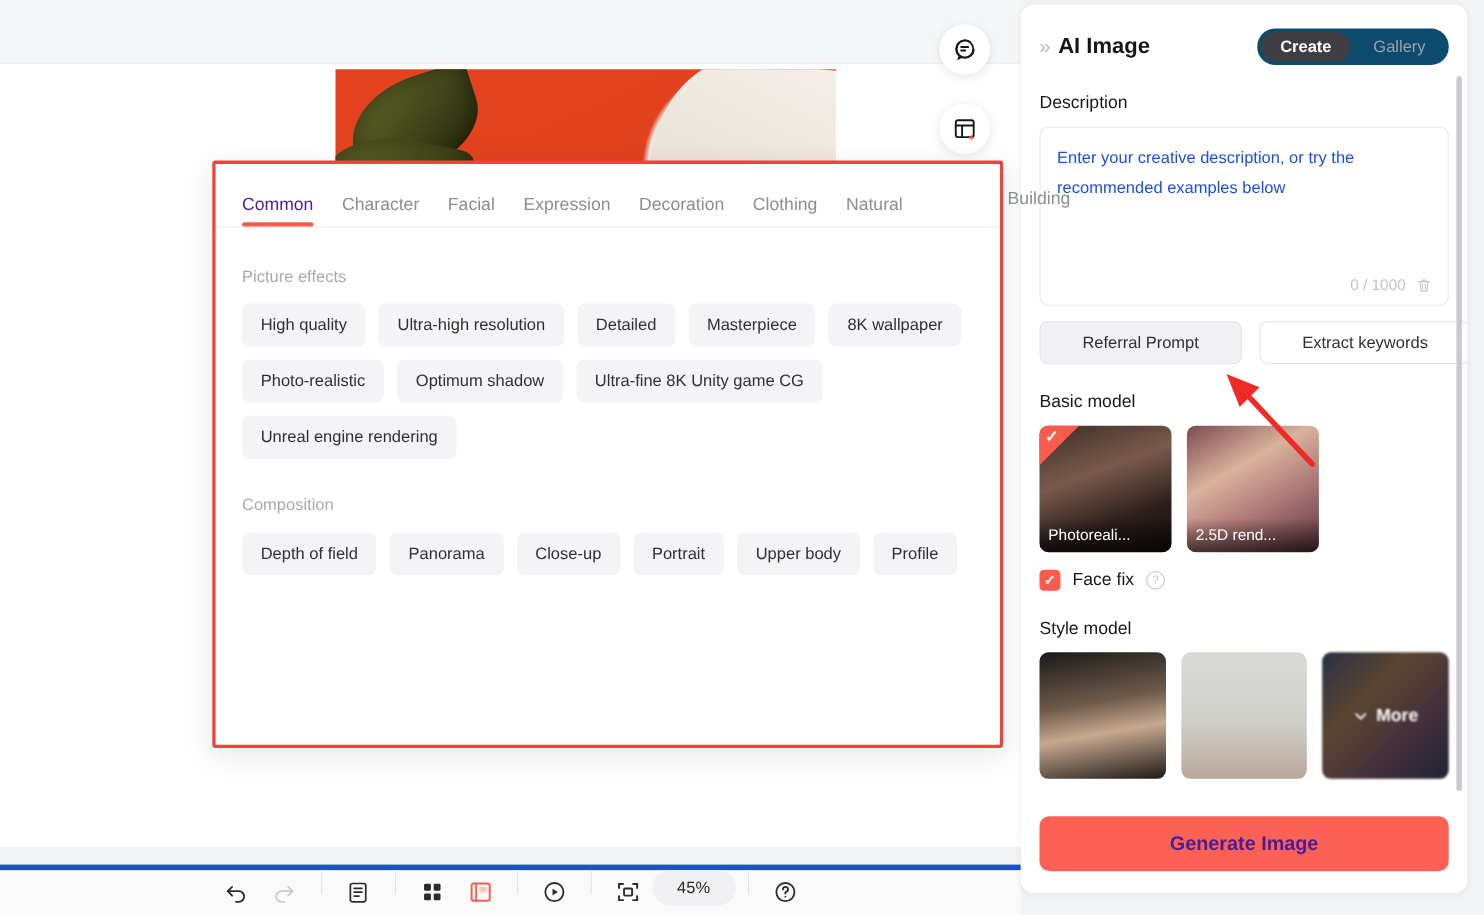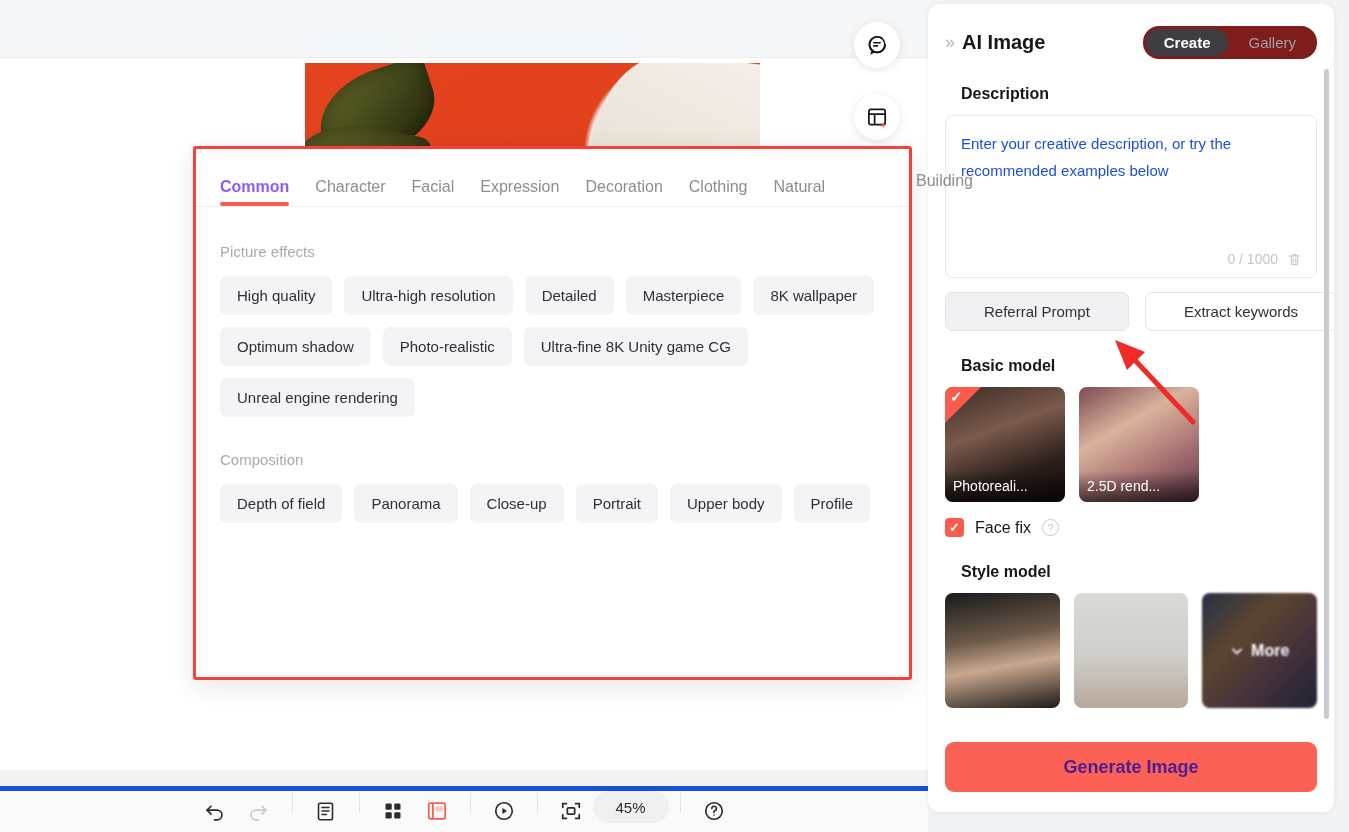--- a/index.html
+++ b/index.html
@@ -87,21 +87,21 @@
   }
   .tabs {
     display: flex; align-items: flex-end; gap: 26px;
     padding: 24px 24px 0 24px; height: 58px;
     border-bottom: 1px solid #eeeef0; position: relative;
   }
   .tab {
     font-size: 16px; color: #8c8c92; padding-bottom: 10px; cursor: pointer;
     position: relative; white-space: nowrap;
   }
-  .tab.active { color: #8b5cf6; font-weight: bold; }
+  .tab.active { color: #4c1d95; font-weight: normal; }
   .tab.active::after {
     content: ""; position: absolute; left: 0; right: 0; bottom: 0;
     height: 4px; border-radius: 2px; background: #fb5b4c;
   }
   .tab-overflow {
     position: absolute; left: 916px; top: 172px;
     font-size: 16px; color: #8c8c92; white-space: nowrap; z-index: 4;
   }
   .panel-body { padding: 24px 24px 0 24px; }
   .group-title { font-size: 15px; color: #a9a9b0; margin: 12px 0 16px 0; }
@@ -117,28 +117,28 @@
     background: #fff; border-radius: 12px;
     box-shadow: 0 1px 6px rgba(0,0,0,.06);
     overflow: hidden;
   }
   .rp-inner { padding: 22px 17px 0 17px; height: 100%; position: relative; }
   .rp-head { display: flex; align-items: center; justify-content: space-between; }
   .rp-title { display: flex; align-items: center; gap: 9px; }
   .rp-title-text { font-size: 20px; font-weight: bold; color: #17171a; }
   .chev-right { color: #b7b7bd; font-size: 18px; letter-spacing: -2px; }
   .seg {
-    display: flex; background: #7f1d1d; border-radius: 16px; padding: 3px; gap: 2px;
+    display: flex; background: #0c4a6e; border-radius: 16px; padding: 3px; gap: 2px;
   }
   .seg-item {
     padding: 5px 18px; border-radius: 14px; font-size: 15px; color: #a0a0a7; cursor: pointer;
   }
   .seg-item.active { background: #3d3d42; color: #fff; font-weight: bold; }
 
-  .sec-title { font-size: 16px; font-weight: bold; color: #17171a; margin: 26px 0 12px 16px; }
+  .sec-title { font-size: 16px; font-weight: normal; color: #17171a; margin: 26px 0 12px 0; }
 
   .ta-wrap {
     position: relative; border: 1px solid #e8e8ec; border-radius: 8px;
     height: 163px; padding: 14px 15px;
   }
   .ta-ph { font-size: 15px; line-height: 27px; color: #1d4ed8; }
   .ta-foot {
     position: absolute; right: 14px; bottom: 10px;
     display: flex; align-items: center; gap: 9px;
     font-size: 14px; color: #c4c4ca;
@@ -311,22 +311,22 @@
     </div>
 
     <div class="panel-body">
       <div class="group-title">Picture effects</div>
       <div class="chips">
         <div class="chip">High quality</div>
         <div class="chip">Ultra-high resolution</div>
         <div class="chip">Detailed</div>
         <div class="chip">Masterpiece</div>
         <div class="chip">8K wallpaper</div>
+        <div class="chip">Photo-realistic</div>
         <div class="chip">Optimum shadow</div>
-        <div class="chip">Photo-realistic</div>
         <div class="chip">Ultra-fine 8K Unity game CG</div>
         <div class="chip">Unreal engine rendering</div>
       </div>
 
       <div class="group-title" style="margin-top:34px;">Composition</div>
       <div class="chips">
         <div class="chip">Depth of field</div>
         <div class="chip">Panorama</div>
         <div class="chip">Close-up</div>
         <div class="chip">Portrait</div>

